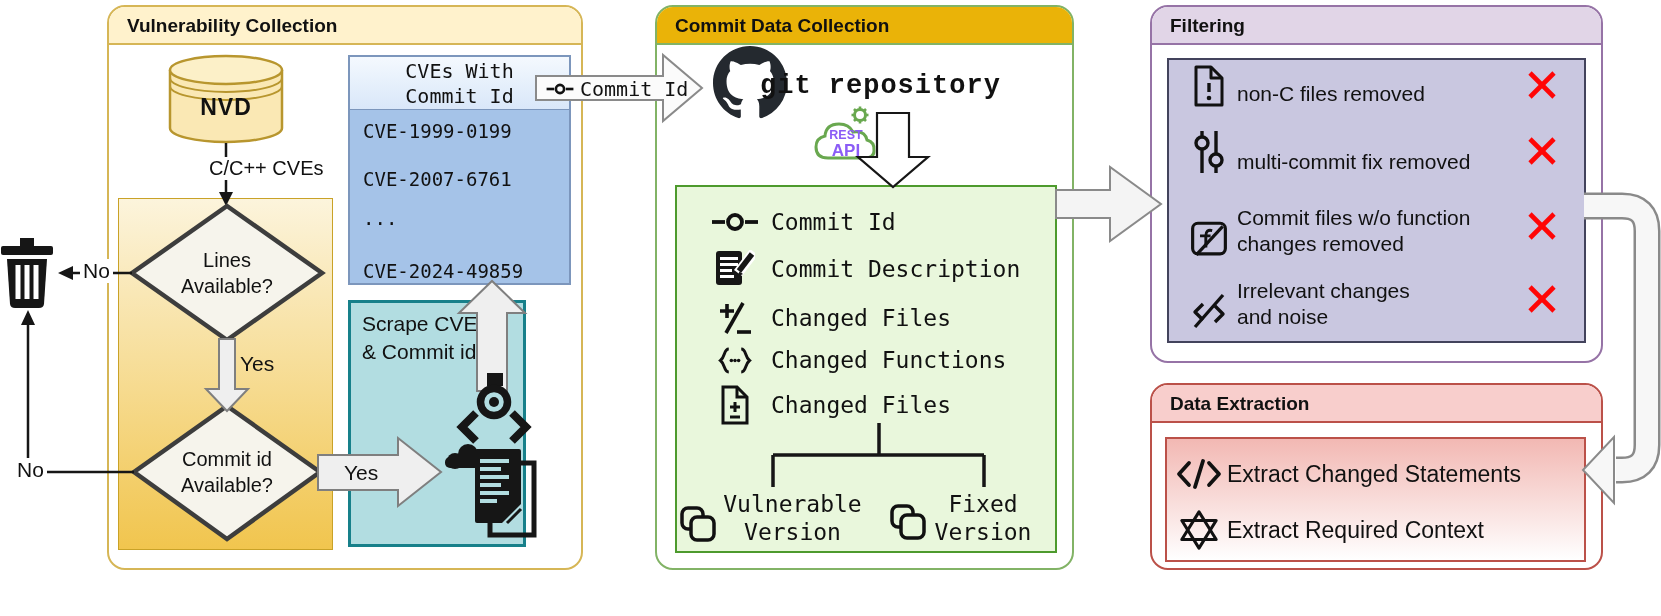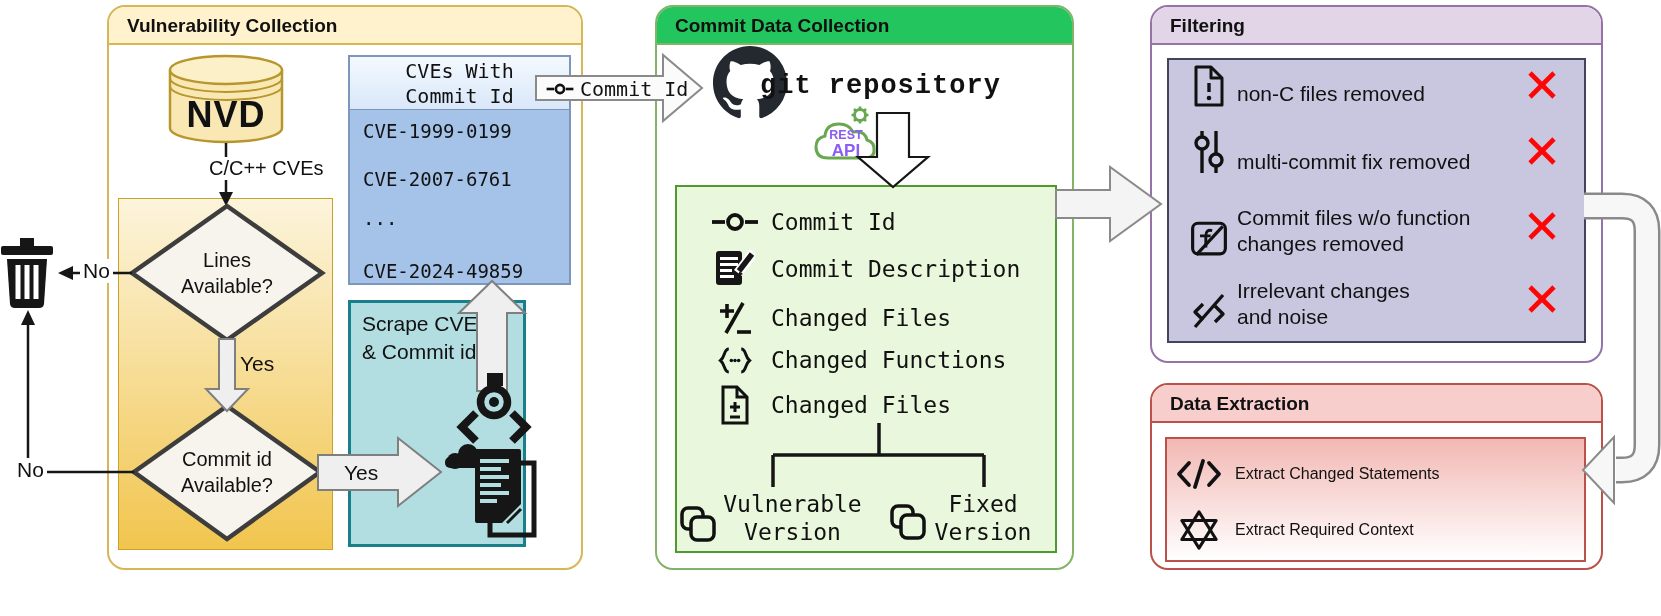--- a/index.html
+++ b/index.html
@@ -38,40 +38,40 @@
   
   #filterbox{background:#C9C7E0;border:2.5px solid #43435C}
   .frow{position:absolute;left:5px;width:100%;display:flex;align-items:flex-end;z-index:3}
   .frow .ic{width:44px;display:flex;justify-content:center;align-items:center;margin-left:13px;flex:0 0 44px}
   .frow .tx{font-size:21px;line-height:26px;margin-left:6px}
   .frow .xmk{position:absolute;right:30px;top:50%;transform:translateY(-50%)}
   
   #extractbox{background:linear-gradient(180deg,#F2B8B3 0%,#FFFFFF 100%);border:2px solid #BB5149}
   .erow{position:absolute;left:0;width:100%;height:40px;display:flex;align-items:center;z-index:3}
   .erow .ic{width:48px;display:flex;justify-content:center;align-items:center;margin-left:8px;flex:0 0 48px}
-  .erow .tx{font-size:16px;margin-left:12px}
+  .erow .tx{font-size:23px;margin-left:4px}
   #gitlabel{font-family:"Liberation Mono",monospace;font-weight:bold;font-size:27px;letter-spacing:1px}
   #restlbl{color:#8b5cf6;font-weight:bold;text-align:center;line-height:1.05;z-index:5}
   #restlbl .r1{font-size:12.5px}
   #restlbl .r2{font-size:17px}
-  #nvdlbl{font-weight:bold;font-size:36px;letter-spacing:1px;text-align:center}
+  #nvdlbl{font-weight:bold;font-size:23px;letter-spacing:1px;text-align:center}
 </style>
 </head>
 <body>
 
 <div id="stage">
 
   <div class="panel" style="left:107px;top:5px;width:476px;height:565px;border-color:#D6B656">
     <div class="phead" style="background:#FFF2CC;border-color:#D6B656">
       <span>Vulnerability Collection</span>
     </div>
   </div>
 
   <div class="panel" style="left:655px;top:5px;width:419px;height:565px;border-color:#82B366">
-    <div class="phead" style="background:#22c55e;border-color:#82B366">
+    <div class="phead" style="background:#eab308;border-color:#82B366">
       <span>Commit Data Collection</span>
     </div>
   </div>
 
   <div class="panel" style="left:1150px;top:5px;width:453px;height:358px;border-color:#9673A6">
     <div class="phead" style="background:#E1D5E7;border-color:#9673A6">
       <span>Filtering</span>
     </div>
   </div>
 

